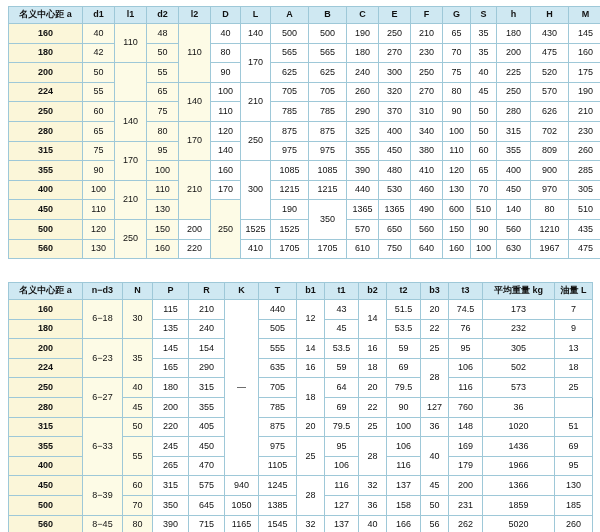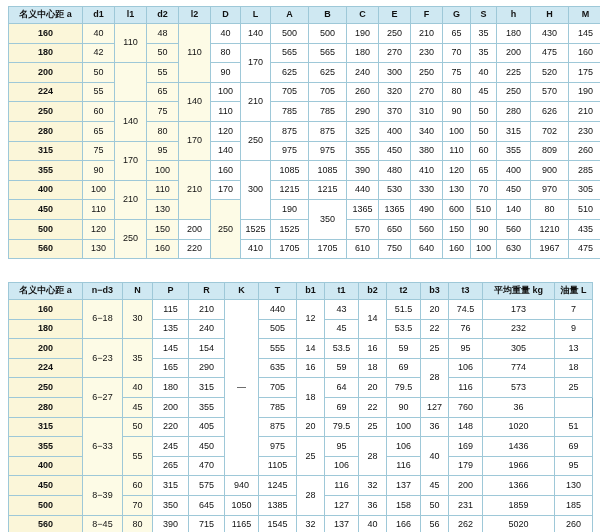--- a/index.html
+++ b/index.html
@@ -219,21 +219,21 @@
       <tr>
         <td class="c1">400</td>
         <td class="yel">100</td>
         <td class="yel" rowspan="2">210</td>
         <td class="yel">110</td>
         <td>170</td>
         <td>1215</td>
         <td>1215</td>
         <td>440</td>
         <td>530</td>
-        <td>330</td>
+        <td>460</td>
         <td>130</td>
         <td>70</td>
         <td>450</td>
         <td>970</td>
         <td>305</td>
       </tr>
 
       <tr>
         <td class="c1">450</td>
         <td class="yel">110</td>
@@ -382,21 +382,21 @@
         <td class="c1">224</td>
         <td>165</td>
         <td>290</td>
         <td>635</td>
         <td>16</td>
         <td>59</td>
         <td>18</td>
         <td>69</td>
         <td rowspan="2">28</td>
         <td>106</td>
-        <td>774</td>
+        <td>502</td>
         <td>18</td>
       </tr>
 
       <tr>
         <td class="c1">250</td>
         <td class="yel" rowspan="2">6−27</td>
         <td class="yel">40</td>
         <td>180</td>
         <td>315</td>
         <td>705</td>

